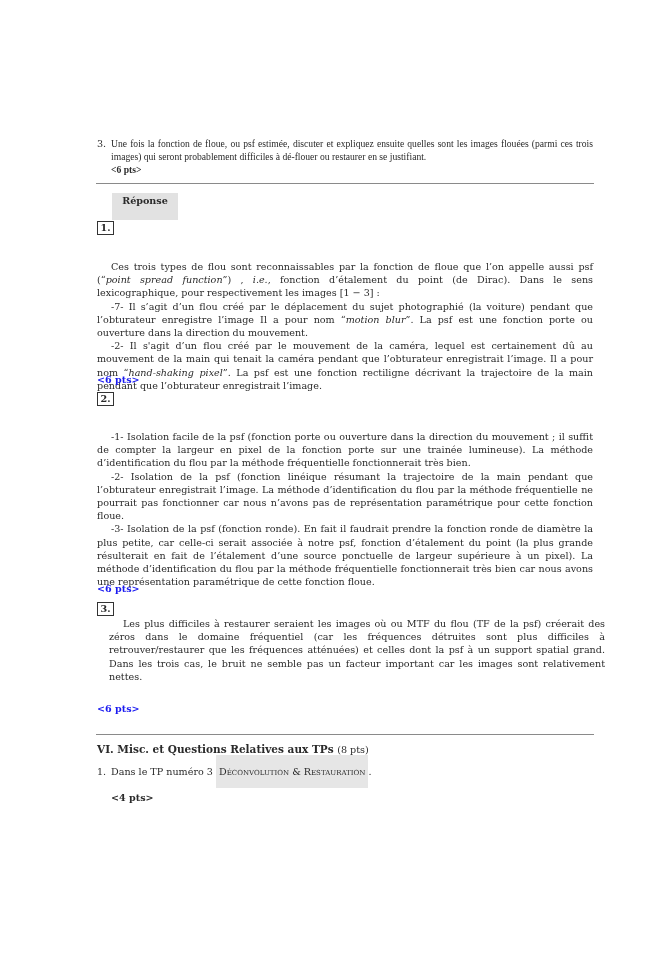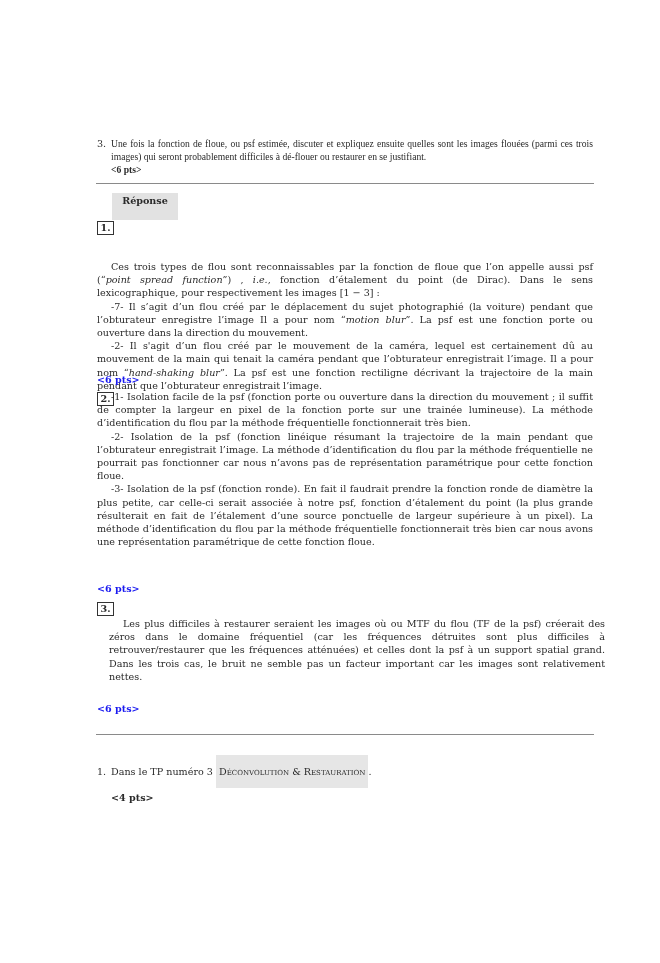--- a/index.html
+++ b/index.html
@@ -44,40 +44,44 @@
   </div>
 
   <div class="hr" style="top:183px;"></div>
 
   <div class="answer-tag">Réponse</div>
 
   <div class="boxnum" style="top:221px;">1.</div>
   <div class="blk txt" style="top:236px;margin-top:24px;">
     <div class="indent"><span>Ces trois types de flou sont reconnaissables par la fonction de floue que l’on appelle aussi psf (“</span><i>point spread function</i><span>”) , </span><i>i.e.</i><span>, fonction d’étalement du point (de Dirac). Dans le sens lexicographique, pour respectivement les images [1 − 3] :</span></div>
     <div class="indent"><span>-7- Il s’agit d’un flou créé par le déplacement du sujet photographié (la voiture) pendant que l’obturateur enregistre l’image Il a pour nom “</span><i>motion blur</i><span>”. La psf est une fonction porte ou ouverture dans la direction du mouvement.</span></div>
-    <div class="indent"><span>-2- Il s'agit d’un flou créé par le mouvement de la caméra, lequel est certainement dû au mouvement de la main qui tenait la caméra pendant que l’obturateur enregistrait l’image. Il a pour nom “</span><i>hand-shaking blur</i><span>”. La psf est une fonction rectiligne décrivant la trajectoire de la main pendant que l’obturateur enregistrait l’image.</span></div>
+    <div class="indent"><span>-2- Il s'agit d’un flou créé par le mouvement de la caméra, lequel est certainement dû au mouvement de la main qui tenait la caméra pendant que l’obturateur enregistrait l’image. Il a pour nom “</span><i>hand-shaking pixel</i><span>”. La psf est une fonction rectiligne décrivant la trajectoire de la main pendant que l’obturateur enregistrait l’image.</span></div>
   </div>
   <div class="pts-blue" style="top:374px;">&lt;6 pts&gt;</div>
 
   <div class="boxnum" style="top:392px;">2.</div>
-  <div class="blk txt" style="top:390px;">
+  <div class="blk txt" style="top:430px;">
     <div class="indent">-1- Isolation facile de la psf (fonction porte ou ouverture dans la direction du mouvement ; il suffit de compter la largeur en pixel de la fonction porte sur une trainée lumineuse). La méthode d’identification du flou par la méthode fréquentielle fonctionnerait très bien.</div>
     <div class="indent">-2- Isolation de la psf (fonction linéique résumant la trajectoire de la main pendant que l’obturateur enregistrait l’image. La méthode d’identification du flou par la méthode fréquentielle ne pourrait pas fonctionner car nous n’avons pas de représentation paramétrique pour cette fonction floue.</div>
     <div class="indent">-3- Isolation de la psf (fonction ronde). En fait il faudrait prendre la fonction ronde de diamètre la plus petite, car celle-ci serait associée à notre psf, fonction d’étalement du point (la plus grande résulterait en fait de l’étalement d’une source ponctuelle de largeur supérieure à un pixel). La méthode d’identification du flou par la méthode fréquentielle fonctionnerait très bien car nous avons une représentation paramétrique de cette fonction floue.</div>
   </div>
   <div class="pts-blue" style="top:583px;">&lt;6 pts&gt;</div>
 
   <div class="boxnum" style="top:602px;">3.</div>
   <div class="blk txt" style="top:617px;margin-left:12px;">
     <div class="indent">Les plus difficiles à restaurer seraient les images où ou MTF du flou (TF de la psf) créerait des zéros dans le domaine fréquentiel (car les fréquences détruites sont plus difficiles à retrouver/restaurer que les fréquences atténuées) et celles dont la psf à un support spatial grand. Dans les trois cas, le bruit ne semble pas un facteur important car les images sont relativement nettes.</div>
   </div>
   <div class="pts-blue" style="top:703px;">&lt;6 pts&gt;</div>
 
   <div class="hr" style="top:734px;"></div>
 
+  <div class="section">
+    <span>VI. Misc. et Questions Relatives aux TPs</span>
+    <span class="pts-normal">(8 pts)</span>
+  </div>
 
   <div class="item-num txt" style="top:765px;">1.</div>
   <div class="item-body txt" style="top:765px;">
     <span>Dans le TP numéro 3</span>
     <span class="sc">Déconvolution &amp; Restauration</span><span>.</span><br>
     <br>
     <span class="pts">&lt;4 pts&gt;</span>
   </div>
 
 </div>

